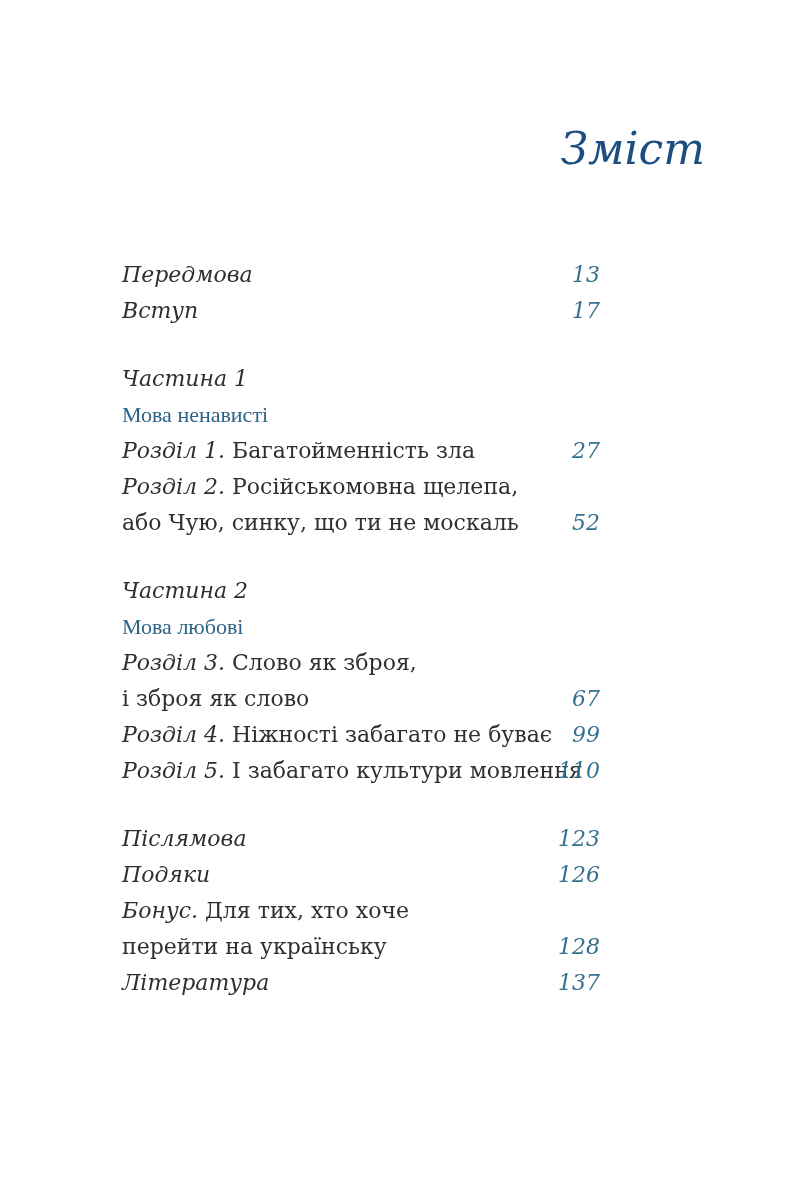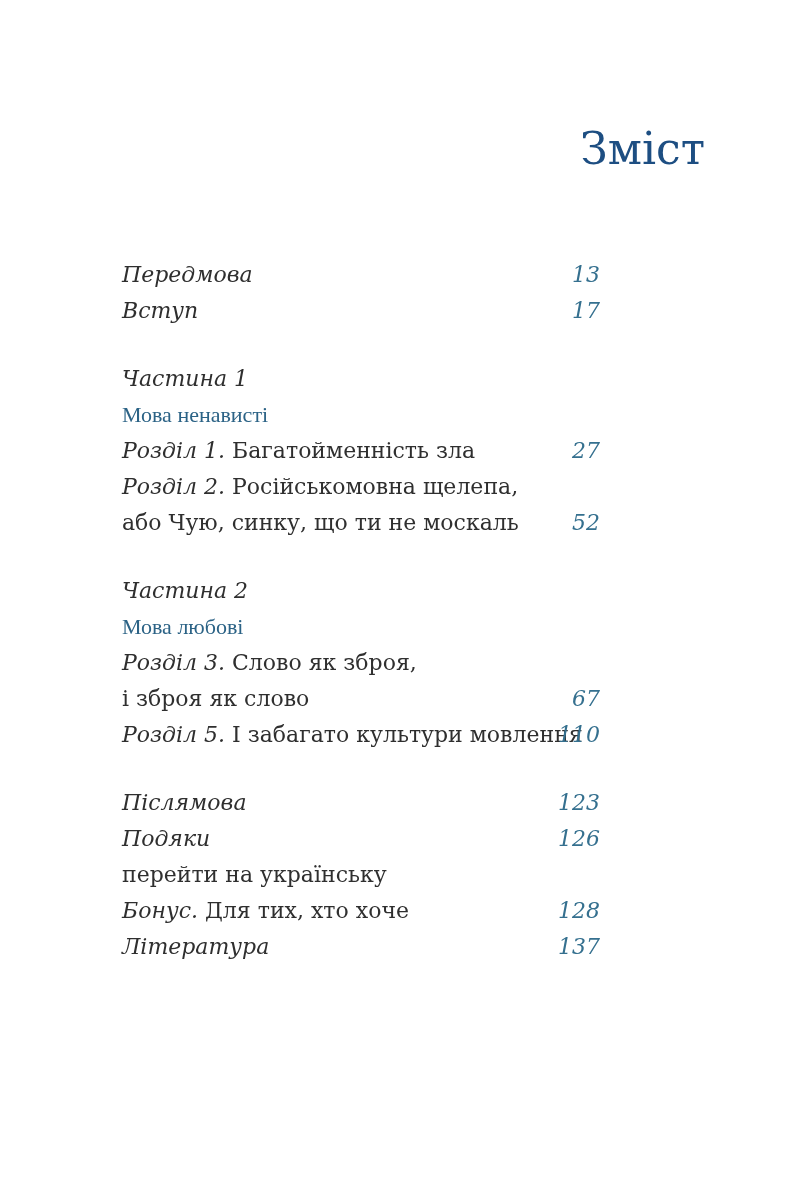--- a/index.html
+++ b/index.html
@@ -21,20 +21,21 @@
     color: var(--body);
     overflow: hidden;
   }
   .book-title {
     position: absolute;
     top: 124px;
     right: 93px;
     margin: 0;
     font-size: 44px;
     font-weight: 400;
+    font-style: italic;
     line-height: 1.15;
     color: var(--title);
   }
   .toc {
     position: absolute;
     left: 122px;
     top: 257px;
     width: 478px;
     font-size: 22px;
     line-height: 36px;
@@ -97,40 +98,44 @@
     <div class="row section">Мова любові</div>
 
     <div class="row">
       <div class="label">
         <div class="line"><span class="it">Розділ 3.</span> <span>Слово як зброя,</span></div>
         <div class="line">і зброя як слово</div>
       </div>
       <span class="num">67</span>
     </div>
 
+    <div class="row">
+      <div class="label"><span class="it">Розділ 4.</span> <span>Ніжності забагато не буває</span></div>
+      <span class="num">99</span>
+    </div>
 
     <div class="row">
       <div class="label"><span class="it">Розділ 5.</span> <span>І забагато культури мовлення</span></div>
       <span class="num">110</span>
     </div>
 
     <div class="row gap">
       <div class="label"><span class="it">Післямова</span></div>
       <span class="num">123</span>
     </div>
 
     <div class="row">
       <div class="label"><span class="it">Подяки</span></div>
       <span class="num">126</span>
     </div>
 
     <div class="row">
       <div class="label">
+        <div class="line"><span class="it">Бонус.</span> <span>Для тих, хто хоче</span></div>
         <div class="line">перейти на українську</div>
-        <div class="line"><span class="it">Бонус.</span> <span>Для тих, хто хоче</span></div>
       </div>
       <span class="num">128</span>
     </div>
 
     <div class="row">
       <div class="label"><span class="it">Література</span></div>
       <span class="num">137</span>
     </div>
 
   </div>

